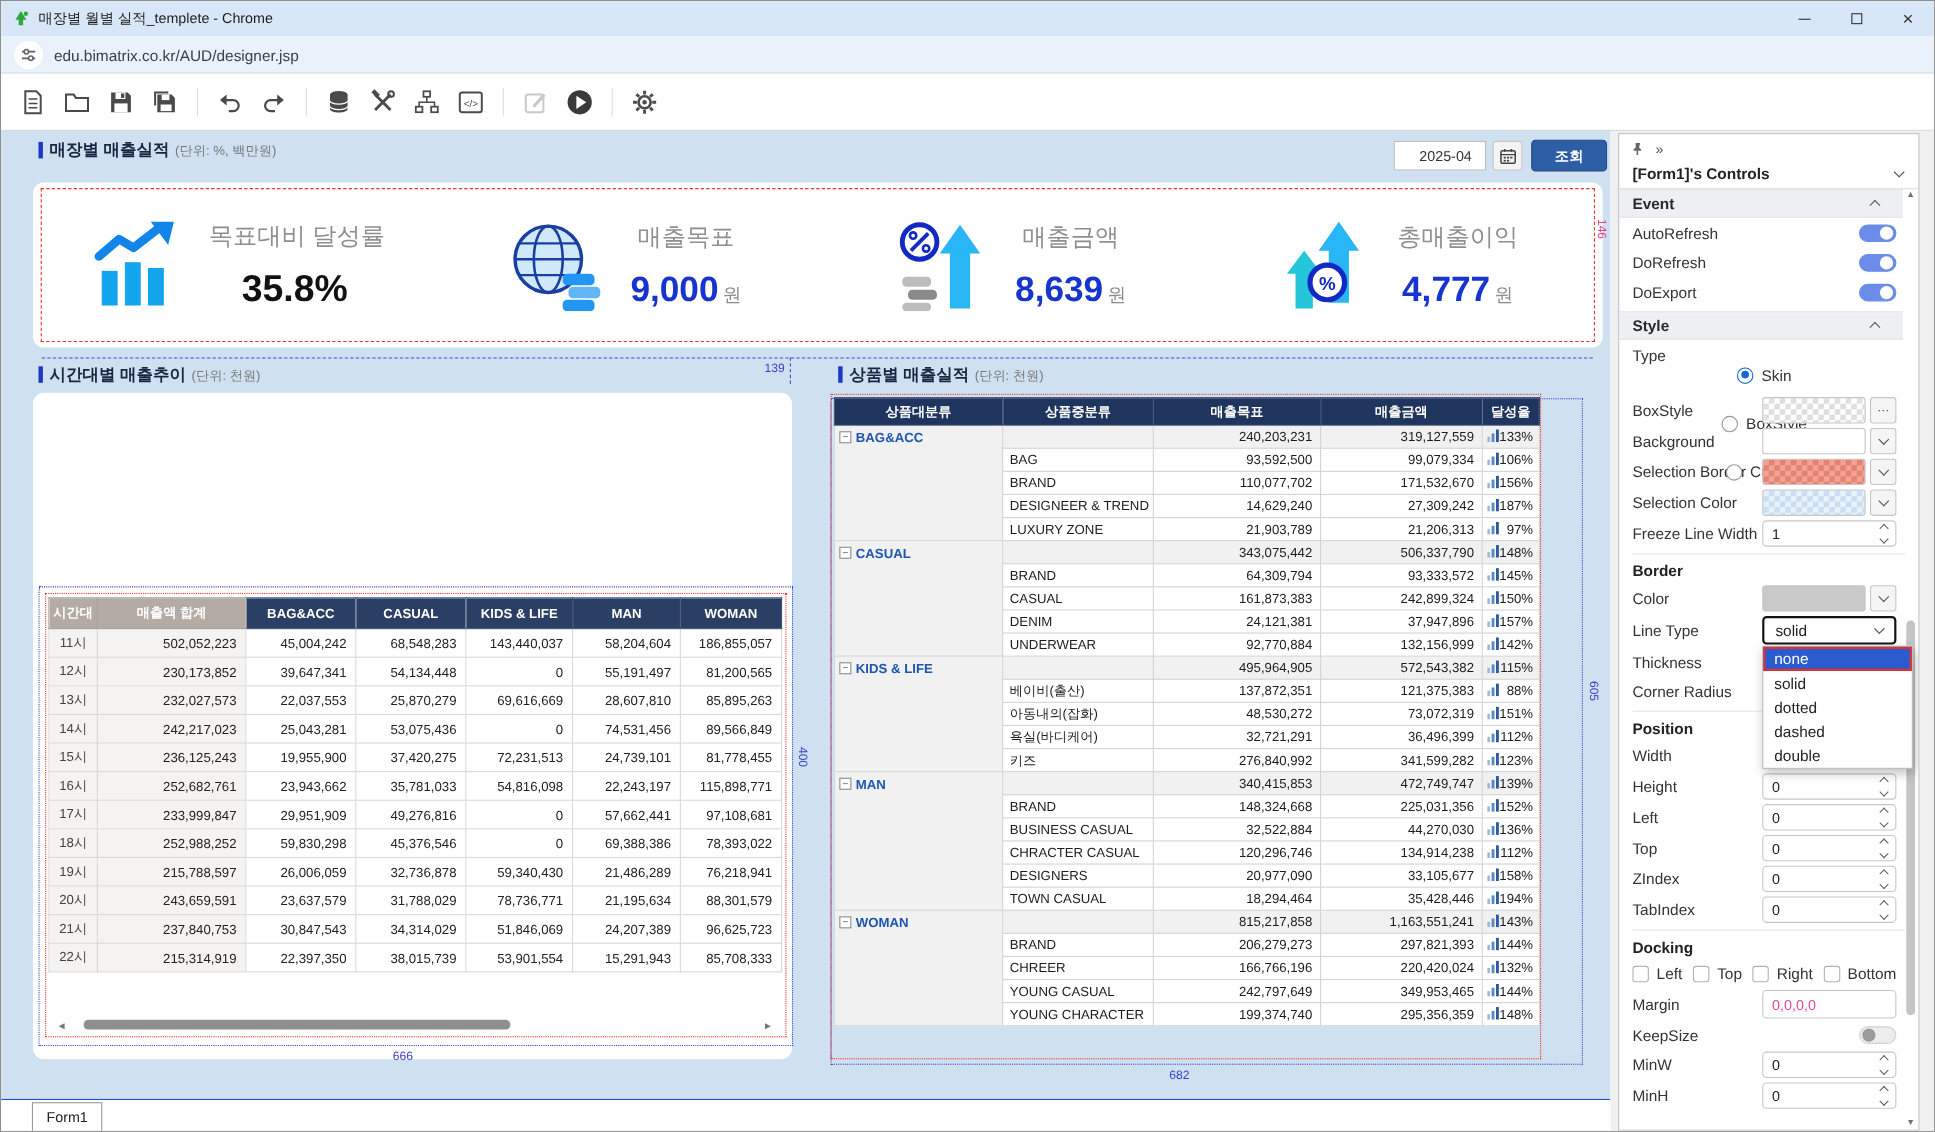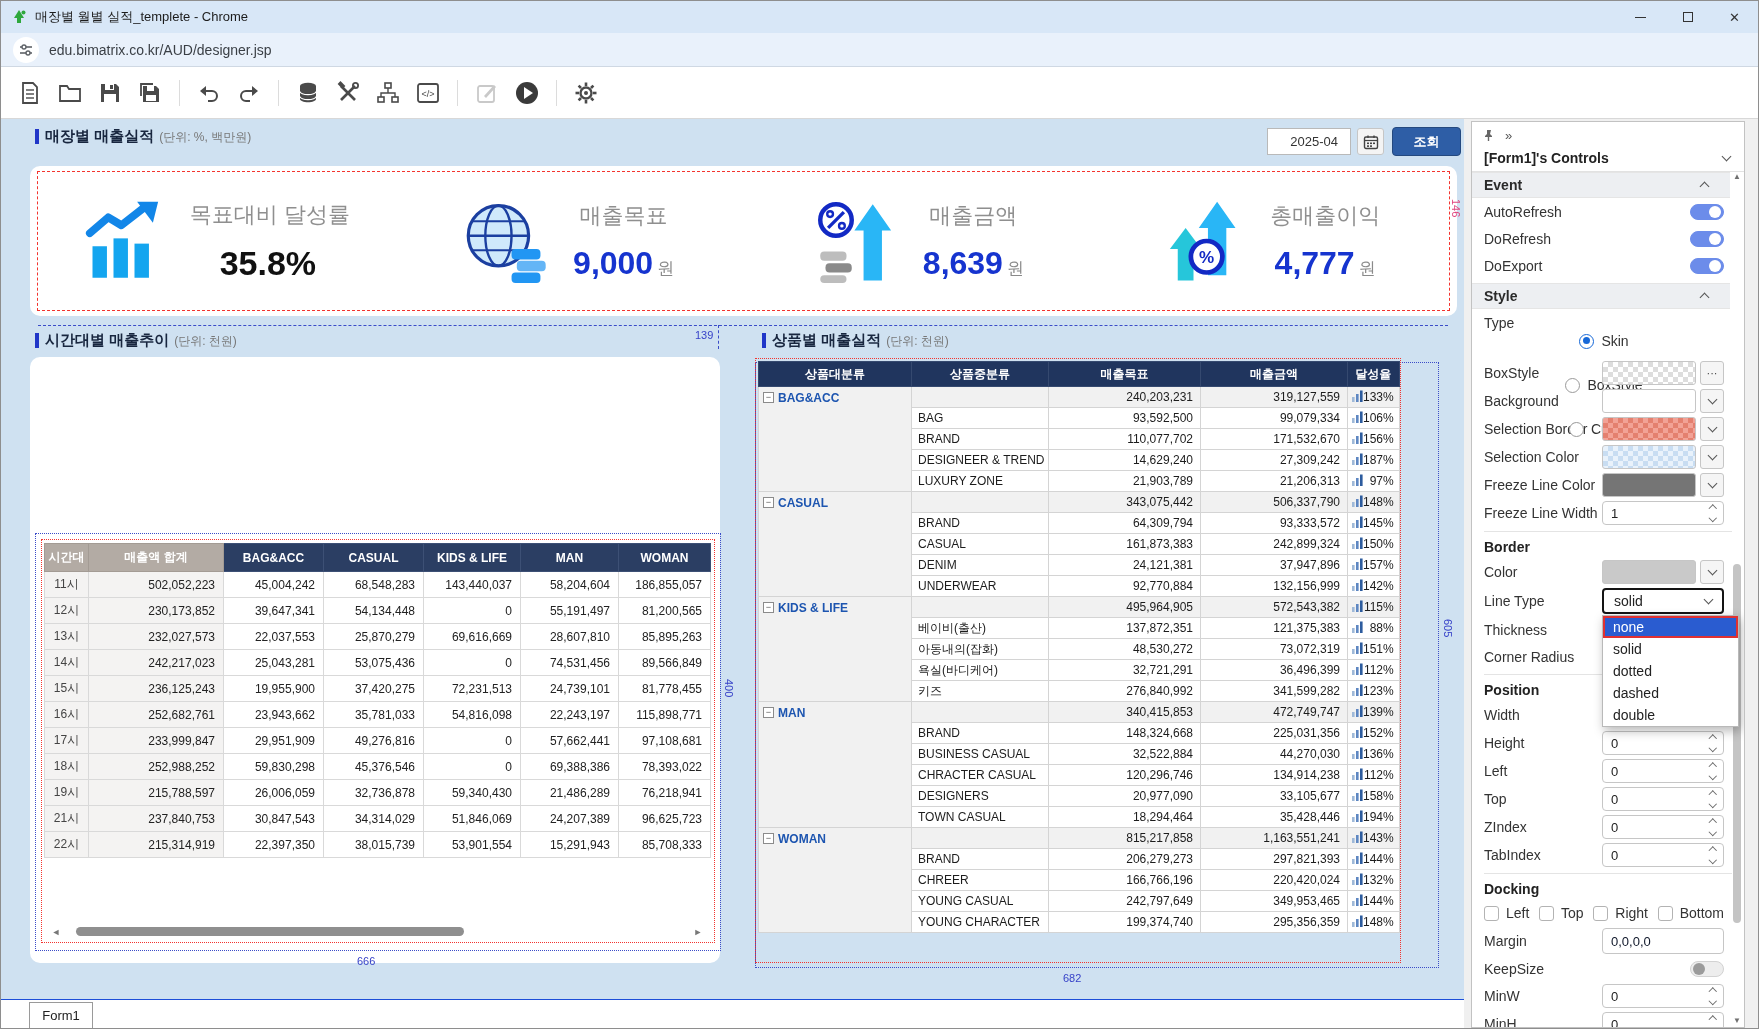--- a/index.html
+++ b/index.html
@@ -125,21 +125,21 @@
   .sarr.dn { transform:rotate(45deg); }
   .pdivider { border-top:1px solid #e4e4e4; margin:4px 12px 4px 12px; }
   .subtitle { height:22px; display:flex; align-items:center; padding-left:12px; font-size:14px; font-weight:bold; color:#222; }
   .sel-wrap { position:relative; flex:1; }
   .sel-box { height:26px; border:2px solid #141414; border-radius:4px; background:#fff; display:flex; align-items:center; padding:0 10px; font-size:14px; color:#222; cursor:pointer; }
   .dd { position:absolute; left:0; top:27px; width:137px; background:#fff; border:1px solid #b9b9b9; box-shadow:2px 4px 10px rgba(0,0,0,.28); z-index:9; }
   .dd .opt { height:22px; line-height:22px; padding-left:10px; font-size:14px; color:#222; cursor:pointer; }
   .dd .opt.sel { background:#2a5cd0; color:#fff; outline:2px solid #e03131; outline-offset:-2px; }
   .cb { width:15px; height:15px; border:1px solid #b3b3b3; border-radius:3px; background:#fff; display:inline-block; }
   .cb-item { display:flex; align-items:center; gap:7px; font-size:14px; color:#333; }
-  .txt-input { flex:1; height:26px; border:1px solid #c6c6c6; border-radius:4px; background:#fff; display:flex; align-items:center; padding-left:8px; font-size:13px; color:#0f172a; }
+  .txt-input { flex:1; height:26px; border:1px solid #c6c6c6; border-radius:4px; background:#fff; display:flex; align-items:center; padding-left:8px; font-size:13px; color:#ec4899; }
   .pscroll { position:absolute; top:50px; right:1px; width:12px; bottom:2px; }
   .ps-arrow { position:absolute; left:1px; width:10px; text-align:center; font-size:8px; color:#707070; }
   .ps-thumb { position:absolute; left:2px; top:46%; width:8px; height:42%; background:#c4c4c4; border-radius:4px; }
 </style>
 </head>
 <body>
 
 <div class="window">
 
   <div class="titlebar">
@@ -479,20 +479,29 @@
           <tr>
             <td class="c0">19시</td>
             <td class="c1">215,788,597</td>
             <td class="cn">26,006,059</td>
             <td class="cn">32,736,878</td>
             <td class="cn">59,340,430</td>
             <td class="cn">21,486,289</td>
             <td class="cn">76,218,941</td>
           </tr>
           <tr>
+            <td class="c0">20시</td>
+            <td class="c1">243,659,591</td>
+            <td class="cn">23,637,579</td>
+            <td class="cn">31,788,029</td>
+            <td class="cn">78,736,771</td>
+            <td class="cn">21,195,634</td>
+            <td class="cn">88,301,579</td>
+          </tr>
+          <tr>
             <td class="c0">21시</td>
             <td class="c1">237,840,753</td>
             <td class="cn">30,847,543</td>
             <td class="cn">34,314,029</td>
             <td class="cn">51,846,069</td>
             <td class="cn">24,207,389</td>
             <td class="cn">96,625,723</td>
           </tr>
           <tr>
             <td class="c0">22시</td>
@@ -1032,29 +1041,20 @@
             <span class="swatch checker salmon"></span>
             <span class="mini-btn">
               <span class="chev down"></span>
             </span>
           </span>
       </div>
       <div class="prow h28">
         <span class="plabel">Selection Color</span>
         <span class="ctrl">
             <span class="swatch checker lblue"></span>
-            <span class="mini-btn">
-              <span class="chev down"></span>
-            </span>
-          </span>
-      </div>
-      <div class="prow h28">
-        <span class="plabel">Freeze Line Color</span>
-        <span class="ctrl">
-            <span class="swatch" style="background:#757575;"></span>
             <span class="mini-btn">
               <span class="chev down"></span>
             </span>
           </span>
       </div>
       <div class="prow h28">
         <span class="plabel">Freeze Line Width</span>
         <span class="ctrl">
             <span class="spin">
               <span class="sval">1</span>

